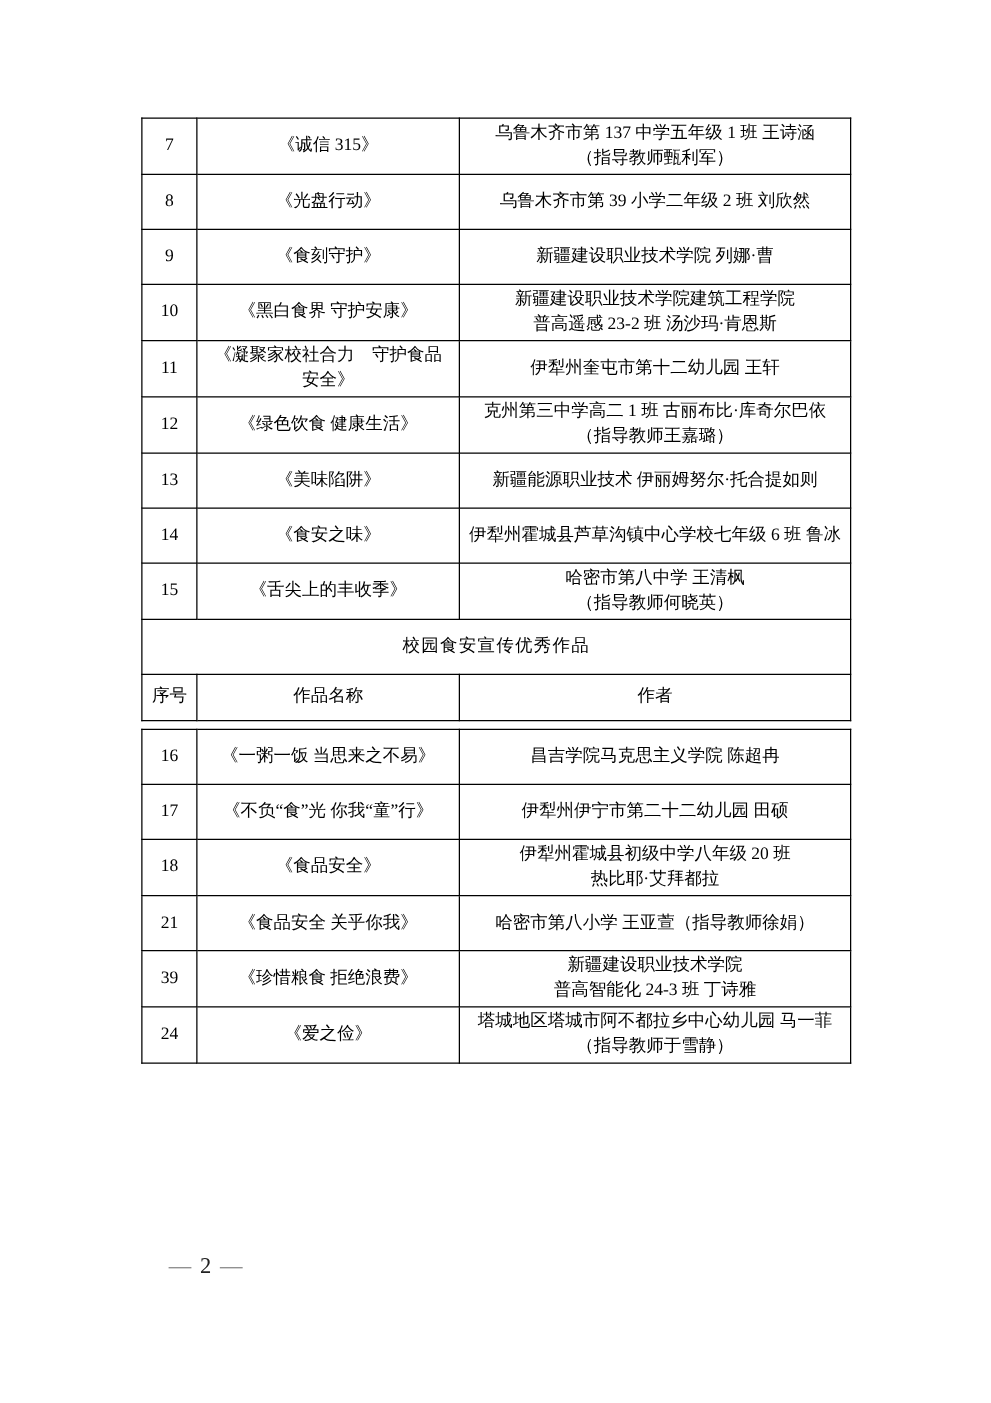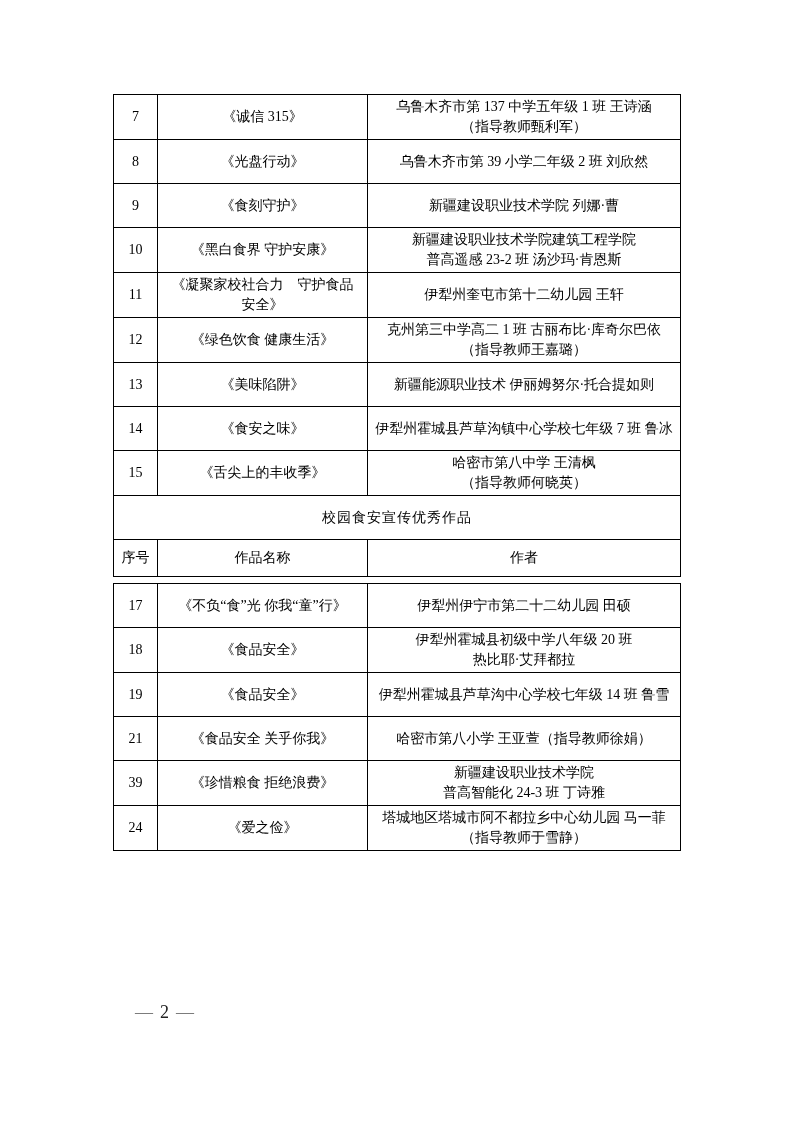--- a/index.html
+++ b/index.html
@@ -131,21 +131,21 @@
             <td>
               <div>新疆能源职业技术  伊丽姆努尔·托合提如则</div>
             </td>
           </tr>
           <tr>
             <td>14</td>
             <td>
               <div>《食安之味》</div>
             </td>
             <td>
-              <div>伊犁州霍城县芦草沟镇中心学校七年级 7 班  鲁冰</div>
+              <div>伊犁州霍城县芦草沟镇中心学校七年级 6 班  鲁冰</div>
             </td>
           </tr>
           <tr>
             <td>15</td>
             <td>
               <div>《舌尖上的丰收季》</div>
             </td>
             <td>
               <div>哈密市第八中学  王清枫</div>
               <div>（指导教师何晓英）</div>
@@ -167,45 +167,45 @@
     <div class="table-gap"></div>
 
     <table class="awards">
       <colgroup>
           <col class="c1">
           <col class="c2">
           <col class="c3">
         </colgroup>
       <tbody id="t2body">
           <tr>
+            <td>16</td>
+            <td>
+              <div>《一粥一饭 当思来之不易》</div>
+            </td>
+            <td>
+              <div>昌吉学院马克思主义学院  陈超冉</div>
+            </td>
+          </tr>
+          <tr>
             <td>17</td>
             <td>
               <div>《不负“食”光 你我“童”行》</div>
             </td>
             <td>
               <div>伊犁州伊宁市第二十二幼儿园  田硕</div>
             </td>
           </tr>
           <tr>
             <td>18</td>
             <td>
               <div>《食品安全》</div>
             </td>
             <td>
               <div>伊犁州霍城县初级中学八年级 20 班</div>
               <div>热比耶·艾拜都拉</div>
-            </td>
-          </tr>
-          <tr>
-            <td>19</td>
-            <td>
-              <div>《食品安全》</div>
-            </td>
-            <td>
-              <div>伊犁州霍城县芦草沟中心学校七年级 14 班  鲁雪</div>
             </td>
           </tr>
           <tr>
             <td>21</td>
             <td>
               <div>《食品安全 关乎你我》</div>
             </td>
             <td>
               <div>哈密市第八小学  王亚萱（指导教师徐娟）</div>
             </td>

